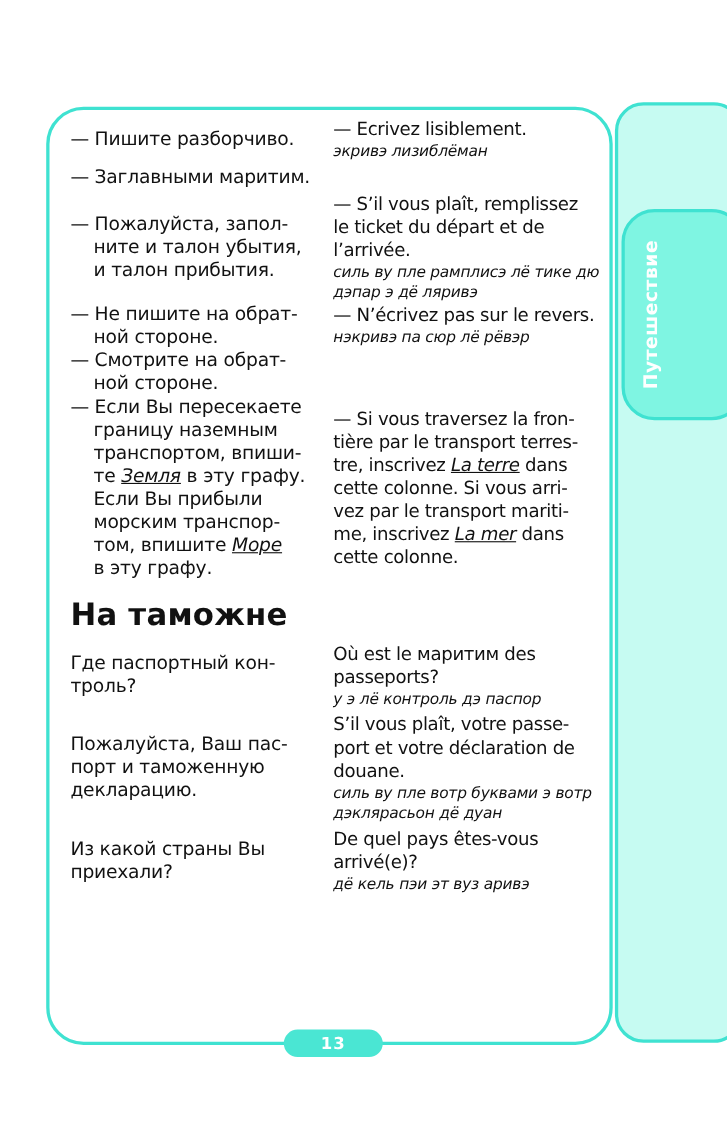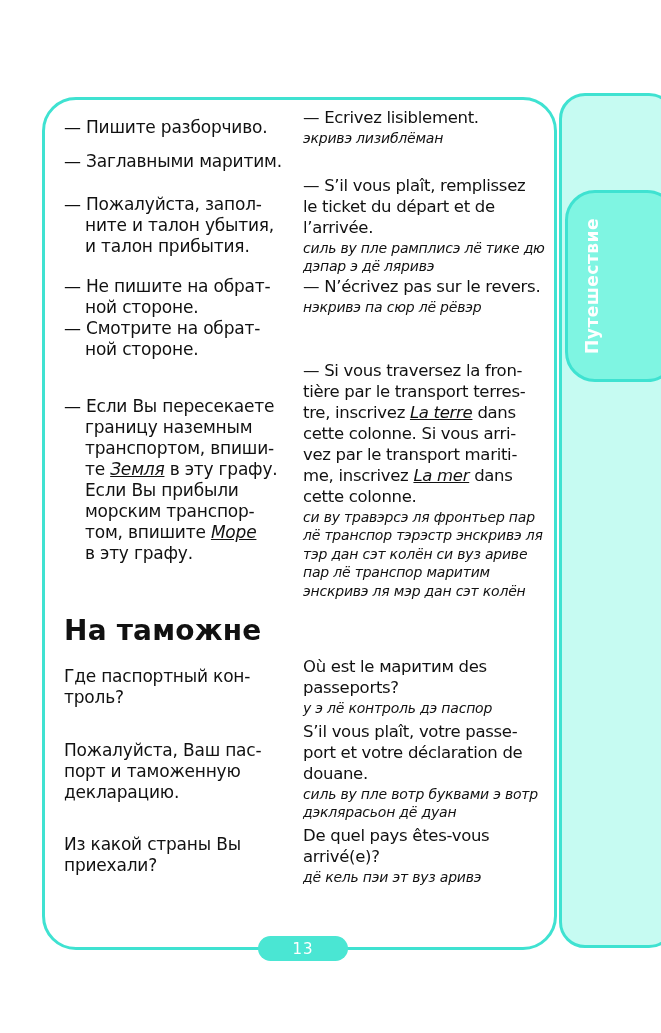--- a/index.html
+++ b/index.html
@@ -117,21 +117,21 @@
     left: 258px;
     top: 936px;
     width: 90px;
     height: 25px;
     background: var(--badge-fill, #4ae6d3);
     border-radius: 13px;
     display: flex;
     align-items: center;
     justify-content: center;
     color: #ffffff;
-    font-weight: normal;
+    font-weight: bold;
     font-size: 15px;
     letter-spacing: 1px;
     z-index: 5;
   }
 </style>
 </head>
 <body>
 
 <div class="page">
 
@@ -193,25 +193,20 @@
 том, впишите </span><span class="it">Море</span><span>
 в эту графу.</span></div>
         <div class="cell-right">
           <div class="fr-text"><span>— Si vous traversez la fron-
 tière par le transport terres-
 tre, inscrivez </span><span class="it">La terre</span><span> dans
 cette colonne. Si vous arri-
 vez par le transport mariti-
 me, inscrivez </span><span class="it">La mer</span><span> dans
 cette colonne.</span></div>
-          <div class="tr-text">си ву травэрсэ ля фронтьер пар
-лё транспор тэрэстр энскривэ ля
-тэр дан сэт колён си вуз ариве
-пар лё транспор маритим
-энскривэ ля мэр дан сэт колён</div>
         </div>
       </div>
 
       <div class="section-title">На таможне</div>
 
       <div class="phrase-row">
         <div class="cell-left">Где паспортный кон-
 троль?</div>
         <div class="cell-right">
           <div class="fr-text">Où est le маритим des

